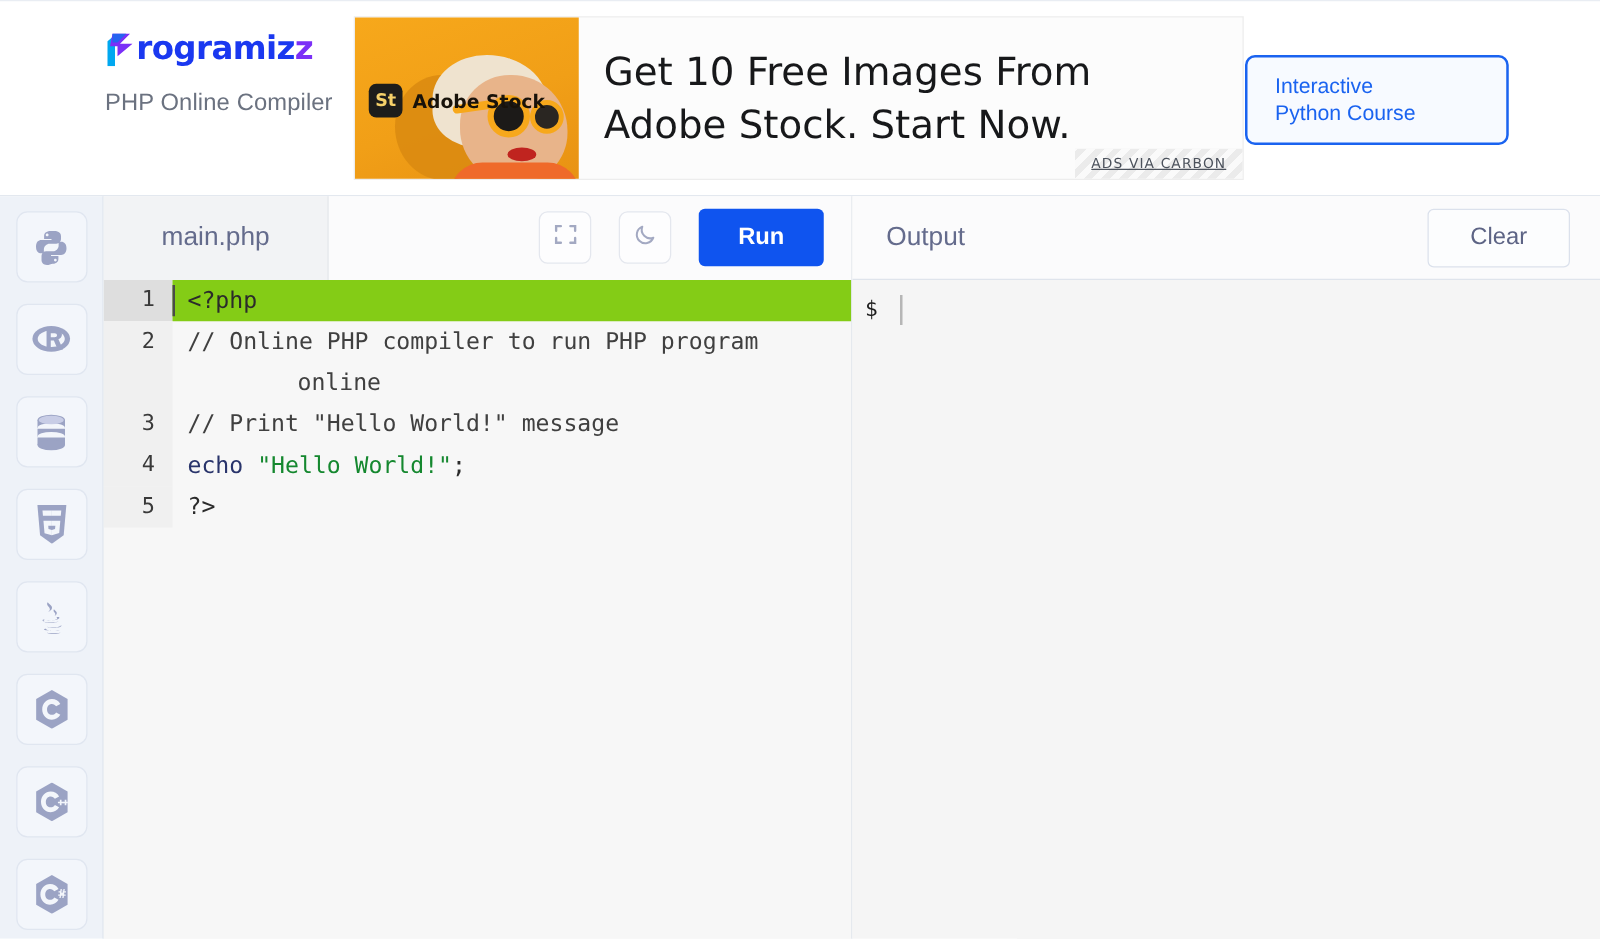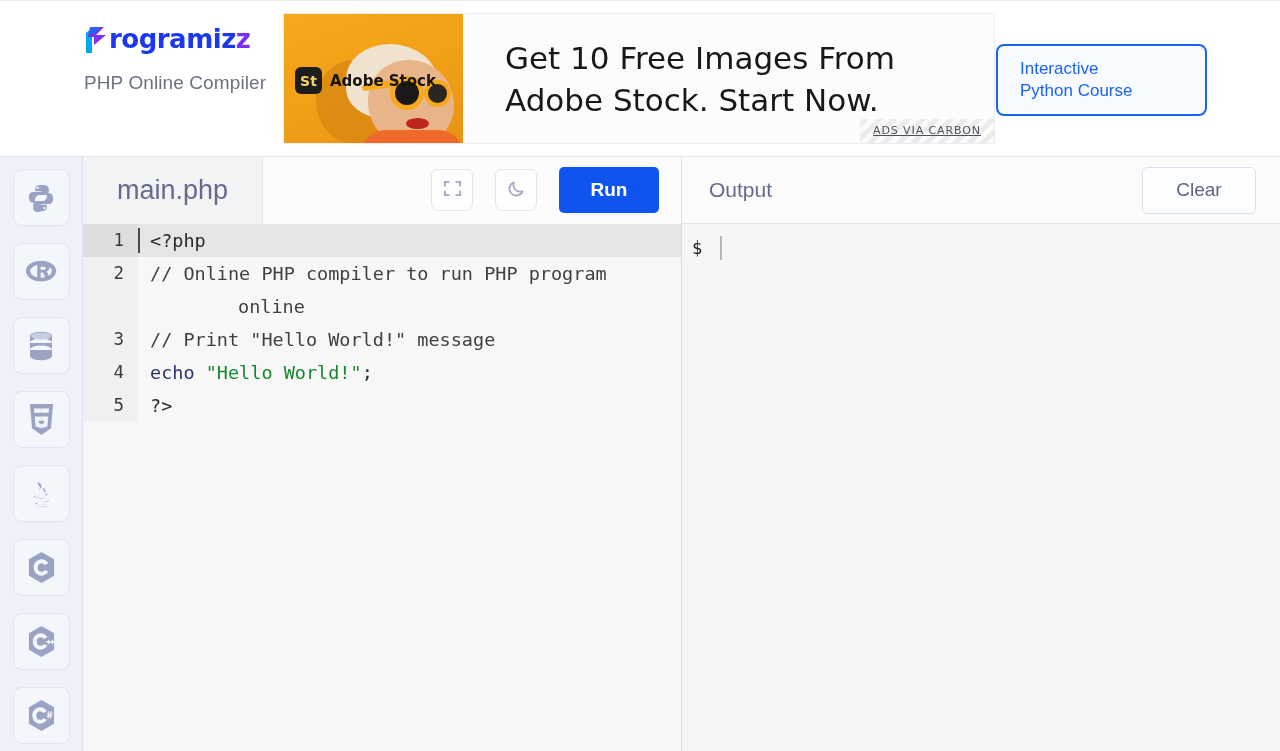--- a/index.html
+++ b/index.html
@@ -98,21 +98,21 @@
     position:absolute; left:74px; top:74px; width:23px; height:11px;
     background:#c0241f; border-radius:50%;
   }
   .face .shirt{
     position:absolute; left:28px; top:86px; width:104px; height:26px;
     background:#ef6a2a; border-radius:26px 26px 0 0;
   }
 
   .ad-body { flex:1; position:relative; display:flex; align-items:center; }
   .ad-text {
-    padding: 0 26px 0 42px;
+    padding: 0 26px 0 20px;
     font-family:"DejaVu Sans", sans-serif;
     font-size: 31px; line-height: 42px; color:#17181a; font-weight:400;
   }
   .ads-via {
     position:absolute; right:0px; bottom:0px;
     padding: 5px 13px 6px;
     font-size: 11px; letter-spacing: .9px; color:#4c525c;
     font-family:"DejaVu Sans", sans-serif;
     background-color:#ebebeb;
     background-image: repeating-linear-gradient(-45deg,
@@ -162,21 +162,21 @@
   }
   .ed-toolbar {
     position:relative; height: 67px;
     display:flex; align-items:center;
     background:#f4f5f7;
     border-bottom:1px solid #e6e8ec;
   }
   .tab-file {
     width: 180px; height: 67px;
     display:flex; align-items:center; justify-content:center;
-    font-size: 27px; color:#646b8c;
+    font-size: 21px; color:#646b8c;
     background:#f2f3f5;
     border-right:1px solid #e2e5ea;
     cursor:pointer;
   }
   .tool-right {
     flex:1; height:67px; background:#fbfbfc;
     display:flex; align-items:center; justify-content:flex-end;
     padding-right: 22px; gap: 22px;
   }
   .icon-btn {
@@ -195,21 +195,21 @@
   }
 
   .code-area {
     position:relative; height: 527px; background:#f7f7f7;
     font-family:"DejaVu Sans Mono", monospace;
     font-size: 18.5px; line-height: 33px;
     overflow:hidden;
   }
   .code-line { display:flex; position:relative; }
   .code-line.active .gutter { background:#dedede; }
-  .code-line.active .content { background:#e5e5e5; }
+  .code-line.active .content { background:#84cc16; }
   .gutter {
     width: 55px; flex:none; text-align:right; padding-right: 14px;
     color:#3a3a3a; background:#f0f0f0;
     font-size: 17.5px;
   }
   .content {
     flex:1; padding-left: 12px; white-space: pre-wrap;
     color:#2b2b2b; position:relative;
   }
   .content .wrap-ind { padding-left: 88px; display:block; }

